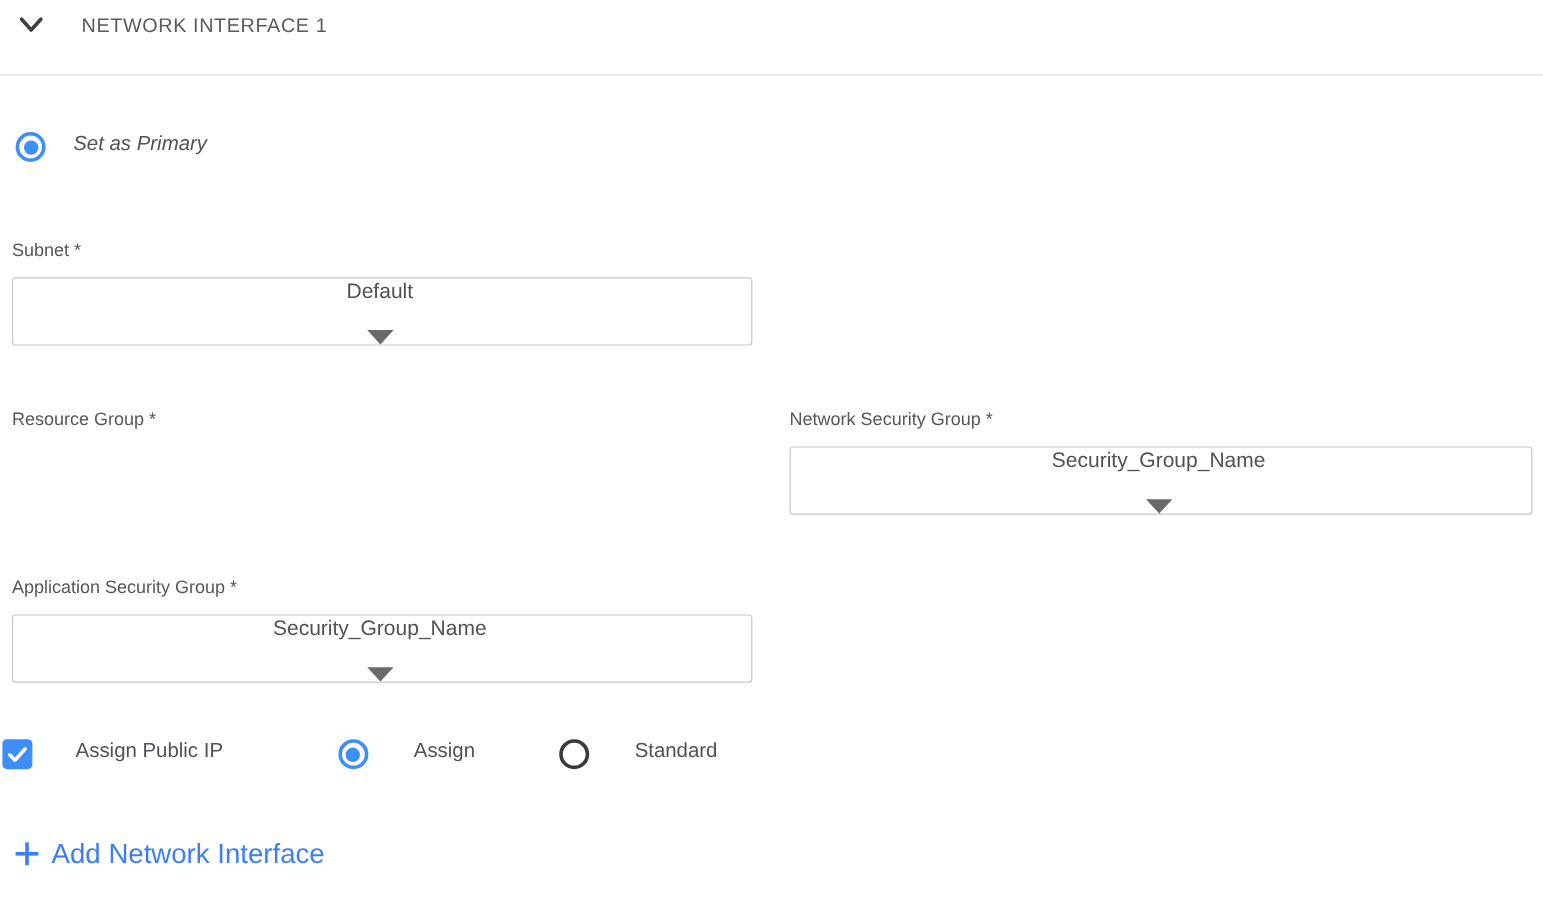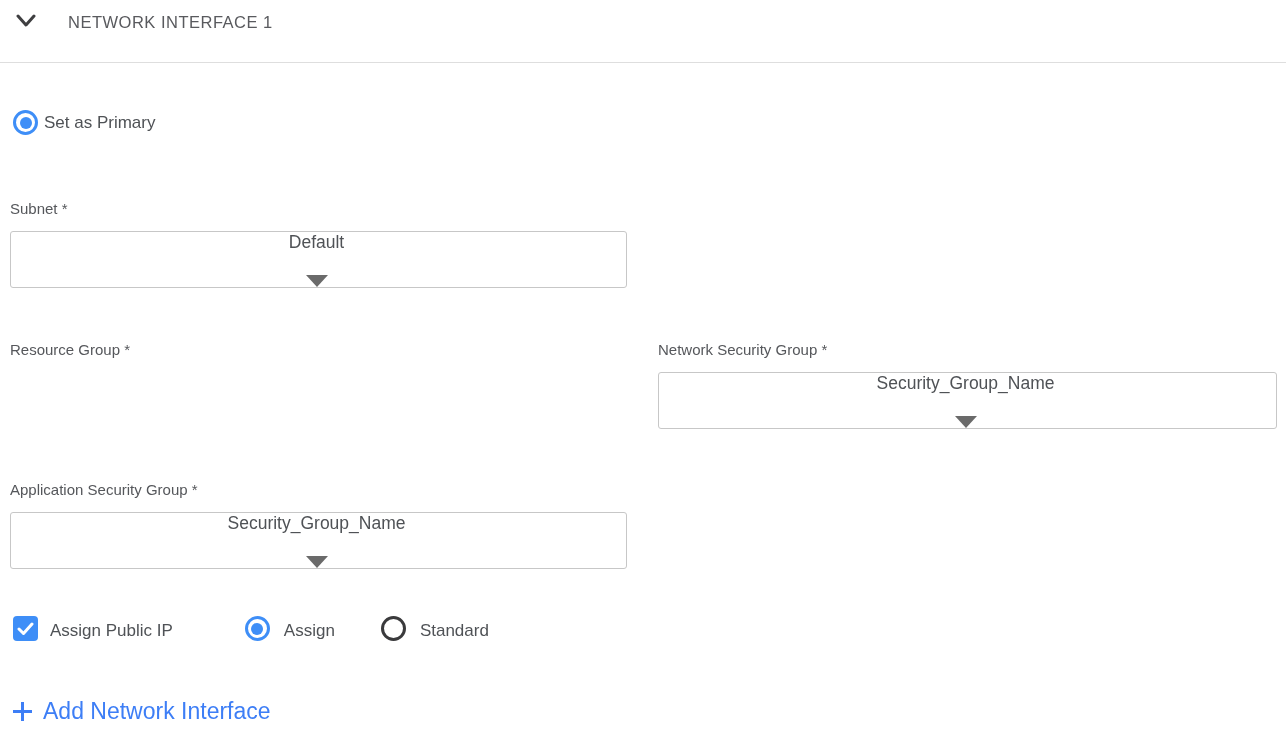--- a/index.html
+++ b/index.html
@@ -18,42 +18,42 @@
   body{font-family:"Liberation Sans","DejaVu Sans",sans-serif;}
   .page{position:relative;width:1286px;height:752px;background:#fff;overflow:hidden;}
 
   
   .section-header{position:absolute;left:0;top:0;width:100%;height:62px;}
   .chevron{position:absolute;left:16px;top:13px;width:20px;height:16px;cursor:pointer;}
   .section-title{position:absolute;left:68px;top:13px;font-size:16.5px;color:var(--title);letter-spacing:.5px;}
   .divider{position:absolute;left:0;top:62px;width:100%;height:1px;background:var(--divider);}
 
   
-  .radio-row{position:absolute;display:flex;align-items:center;gap:6px;}
+  .radio-row{position:absolute;display:flex;gap:23px;font-style:italic;}
   .radio{width:25px;height:25px;border-radius:50%;border:3.5px solid var(--ring-off);background:#fff;position:relative;flex:0 0 auto;cursor:pointer;}
   .radio.selected{border-color:var(--accent);}
   .radio.selected::after{content:"";position:absolute;left:50%;top:50%;width:12px;height:12px;margin:-6px 0 0 -6px;border-radius:50%;background:var(--accent);}
   .ctl-label{font-size:17px;color:var(--value);}
 
   
   .checkbox{width:25px;height:25px;border-radius:4px;background:var(--accent);display:flex;align-items:center;justify-content:center;flex:0 0 auto;cursor:pointer;}
   .checkbox svg{display:block;}
 
   
   .field{position:absolute;}
   .field-label{font-size:15px;color:var(--label);line-height:19px;margin-bottom:13px;}
   .select{height:57px;border:1px solid var(--border);border-radius:3px;background:#fff;display:flex;align-items:center;justify-content:space-between;padding:0 24px 0 20px;cursor:pointer;flex-direction:column;}
   .select-value{font-size:17.5px;color:var(--value);}
   .caret{width:0;height:0;border-left:11px solid transparent;border-right:11px solid transparent;border-top:12px solid var(--caret);flex:0 0 auto;}
 
   .w-left{width:617px;}
   .w-right{width:619px;}
 
   
-  .options-row{position:absolute;left:13px;top:616px;display:flex;align-items:flex-end;}
+  .options-row{position:absolute;left:2px;top:616px;display:flex;align-items:flex-start;gap:24px;}
 
   
   .add-link{position:absolute;left:13px;top:698px;display:flex;align-items:center;gap:11px;cursor:pointer;}
   .plus-icon{position:relative;width:19px;height:19px;flex:0 0 auto;}
   .plus-icon::before,.plus-icon::after{content:"";position:absolute;background:var(--link);}
   .plus-icon::before{left:8px;top:0;width:3px;height:19px;}
   .plus-icon::after{left:0;top:8px;width:19px;height:3px;}
   .add-label{font-size:23px;font-weight:400;color:var(--link);}
 </style>
 </head>

